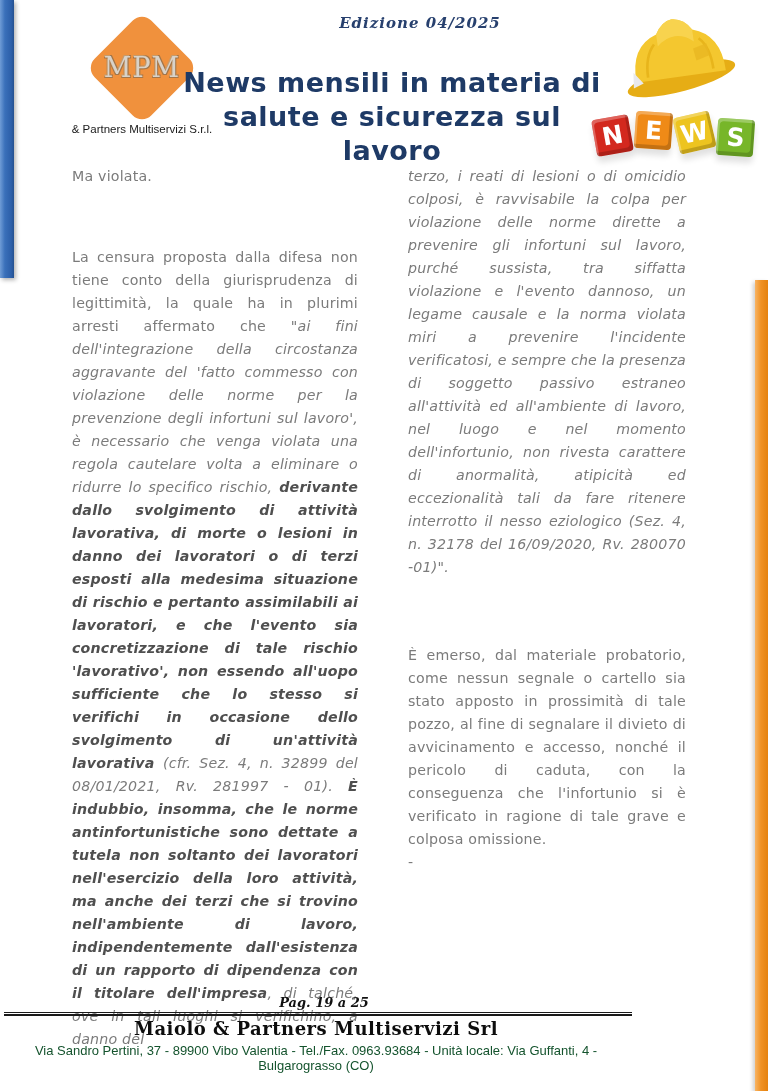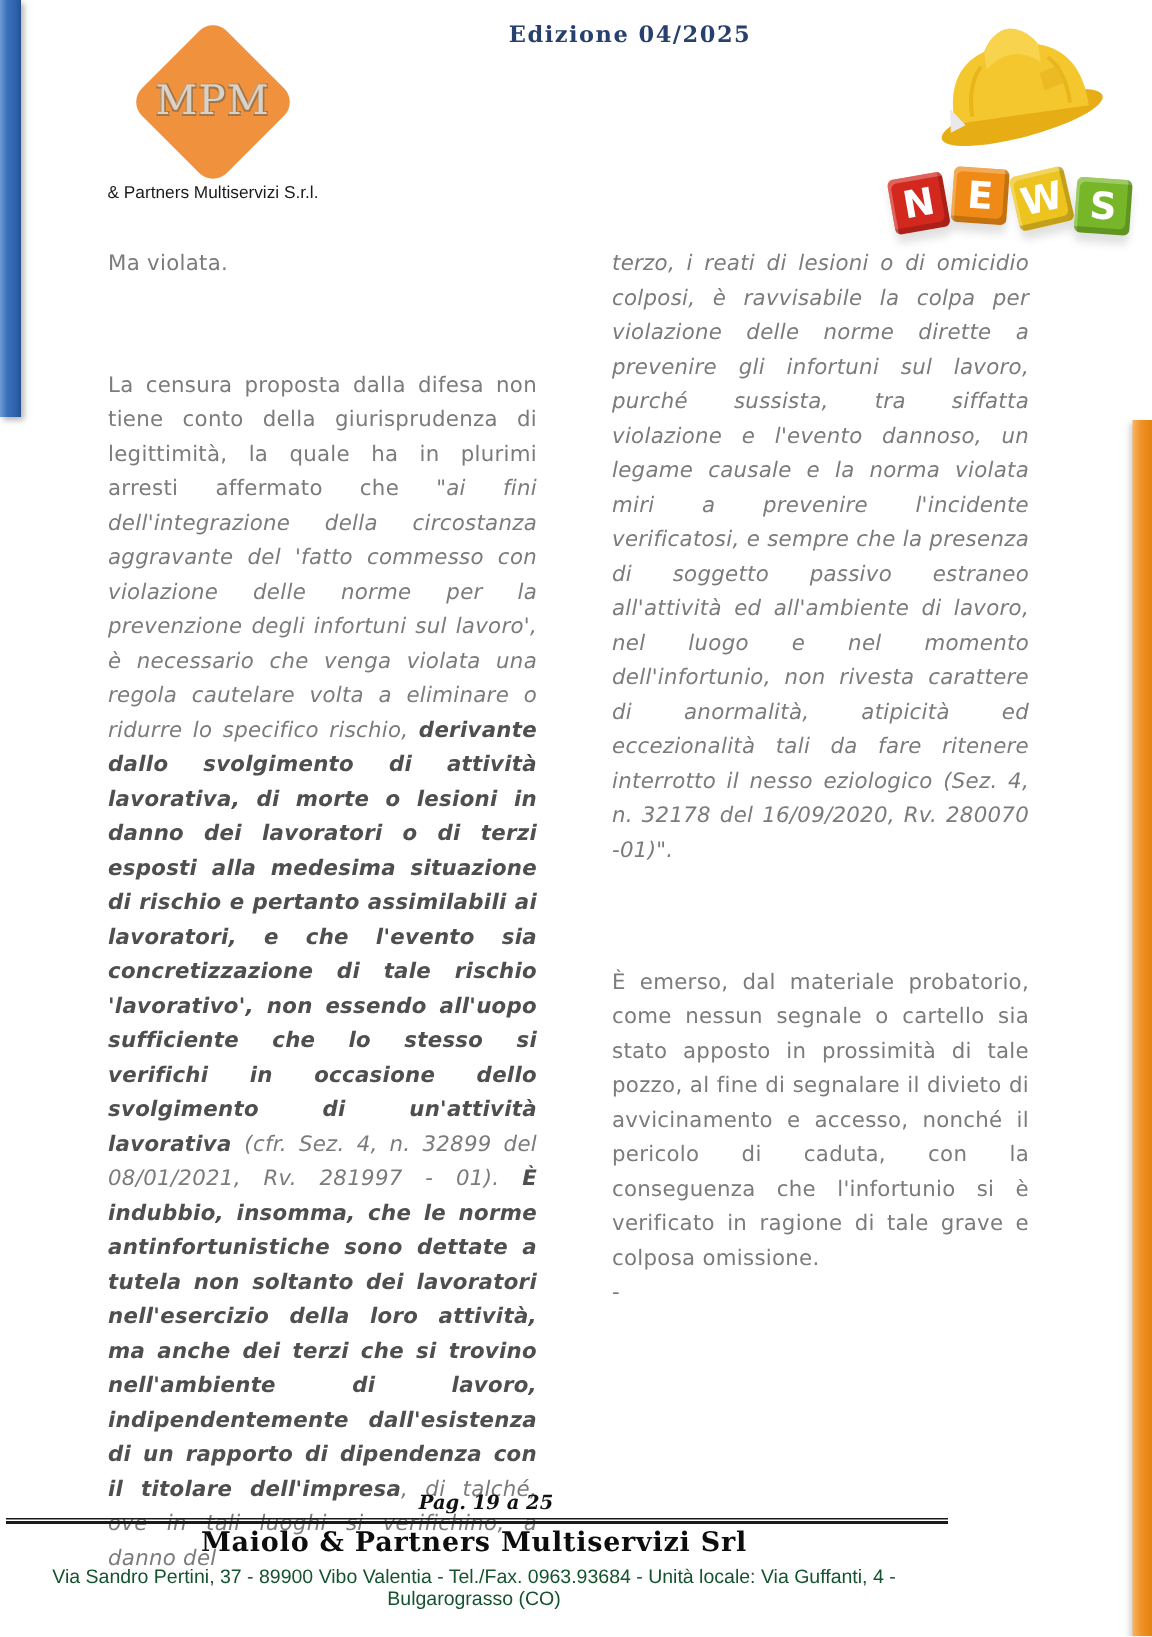--- a/index.html
+++ b/index.html
@@ -10,21 +10,21 @@
   
   .bar-left { position:absolute; left:0; top:0; width:14px; height:278px;
     background:linear-gradient(90deg,#6f9cd6 0%,#3a70ba 35%,#2c5fa9 80%,#24508f 100%);
     box-shadow:2px 2px 4px rgba(0,0,0,.3); }
   .bar-right { position:absolute; right:0; top:280px; width:13px; height:811px;
     background:linear-gradient(90deg,#f8b464 0%,#f09225 45%,#e5820f 100%);
     box-shadow:-2px 2px 4px rgba(0,0,0,.2); }
 
   
   .edition { position:absolute; top:14px; left:280px; width:280px; text-align:center;
-    font-family:"DejaVu Serif", serif; font-weight:bold;
+    font-family:"DejaVu Serif", serif; font-style:italic; font-weight:bold;
     font-size:15px; color:#27406e; letter-spacing:1px; }
 
   .logo { position:absolute; left:52px; top:12px; width:180px; text-align:center; }
   .diamond-wrap { height:110px; position:relative; }
   .diamond { position:absolute; left:50%; top:56px; width:80px; height:80px;
     transform:translate(-50%,-50%) rotate(45deg); background:#f0913d; border-radius:13px; }
   .diamond span { display:block; width:80px; height:80px; line-height:80px; text-align:center;
     transform:rotate(-45deg); font-family:"DejaVu Serif", serif; font-size:27px;
     color:#d8d2c9; text-shadow:1px 1px 0 #a3764a, -1px -1px 0 #c79b6b, 1px -1px 0 #a3764a, -1px 1px 0 #a3764a;
     letter-spacing:1px; }
@@ -82,20 +82,24 @@
 
   <div class="logo">
     <div class="diamond-wrap">
       <div class="diamond">
         <span>MPM</span>
       </div>
     </div>
     <div class="logo-sub">&amp; Partners Multiservizi S.r.l.</div>
   </div>
 
+  <h1 class="title">
+    <span>News mensili in materia di</span><br>
+    <span>salute e sicurezza sul lavoro</span>
+  </h1>
 
   <div class="art">
     <svg class="hat" width="130" height="100" viewBox="0 0 150 104">
       <ellipse cx="78" cy="76" rx="64" ry="15" fill="#e6ad15" transform="rotate(-7 78 76)"></ellipse>
       <path d="M26 74 Q24 32 56 22 Q64 8 76 7 Q90 8 98 22 Q130 32 130 74 Z" fill="#f4c72f"></path>
       <path d="M56 22 Q64 8 76 7 Q90 8 98 22 L98 36 Q88 27 77 27 Q66 27 56 36 Z" fill="#f8d554" opacity="0.85"></path>
       <path d="M40 70 Q40 45 52 33 M116 70 Q116 45 104 33" stroke="#e0a90f" stroke-width="3" fill="none" opacity="0.6"></path>
       <polygon points="24,62 34,76 22,80" fill="#e9e9ec"></polygon>
       <path d="M96 44 l16 -4 l2 14 l-16 4 z" fill="#e8b722" opacity="0.8"></path>
     </svg>

